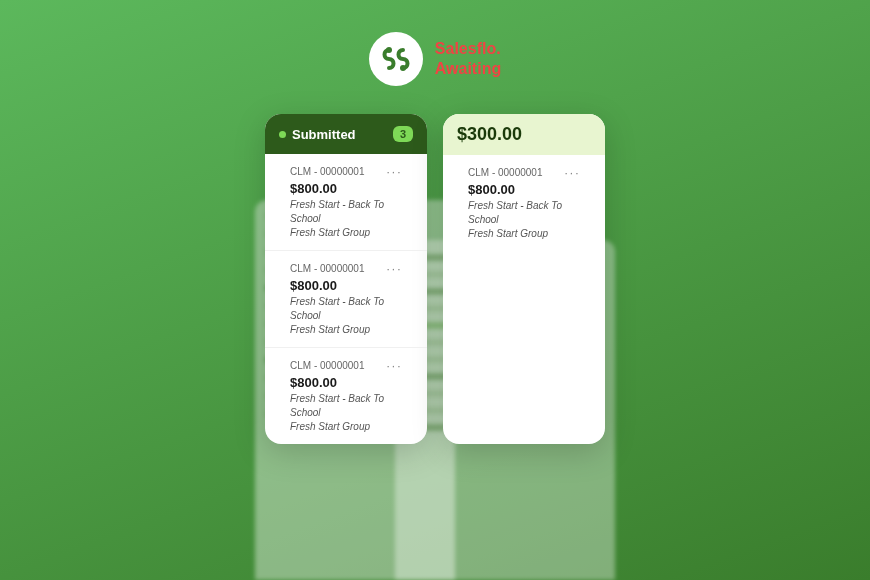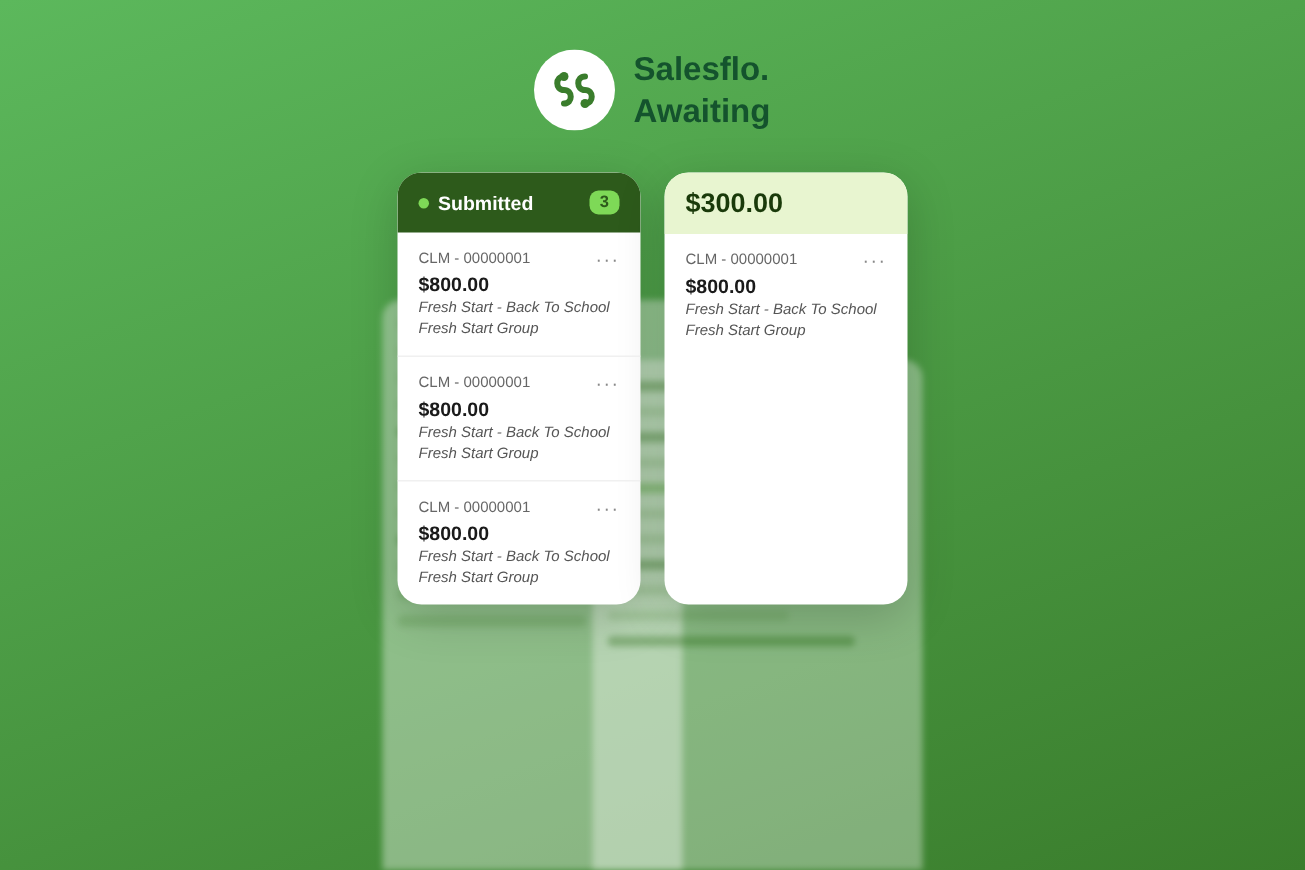--- a/index.html
+++ b/index.html
@@ -26,22 +26,22 @@
       margin-bottom: 28px;
       z-index: 10;
     }
 
     .logo-icon {
       width: 54px;
       height: 54px;
     }
 
     .logo-text {
-      color: #14532d;
-      font-size: 22px;
+      color: #ef4444;
+      font-size: 16px;
       font-weight: 700;
       line-height: 1.25;
     }
 
     
     .bg-mockup {
       position: absolute;
       bottom: 0;
       left: 0;
       right: 0;
@@ -159,21 +159,21 @@
       font-size: 18px;
       font-weight: 700;
       color: #1a3a0a;
     }
 
     .card-body {
       padding: 0;
     }
 
     .claim-item {
-      padding: 10px 14px;
+      padding: 10px 25px;
       border-bottom: 1px solid #f0f0f0;
       position: relative;
     }
 
     .claim-item:last-child {
       border-bottom: none;
     }
 
     .claim-id-row {
       display: flex;

